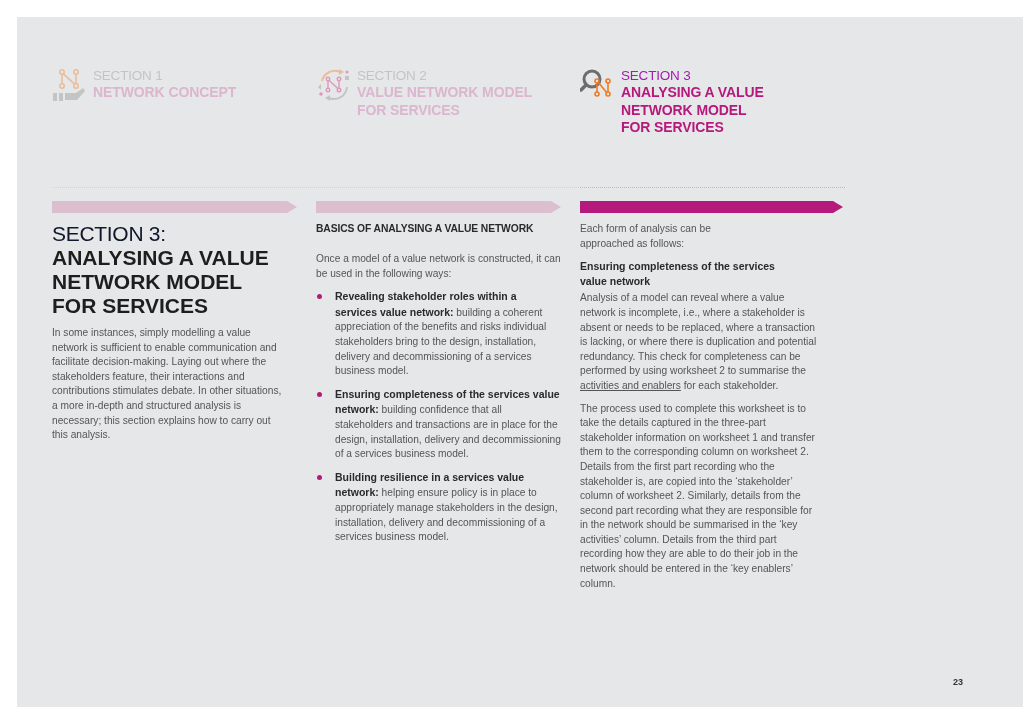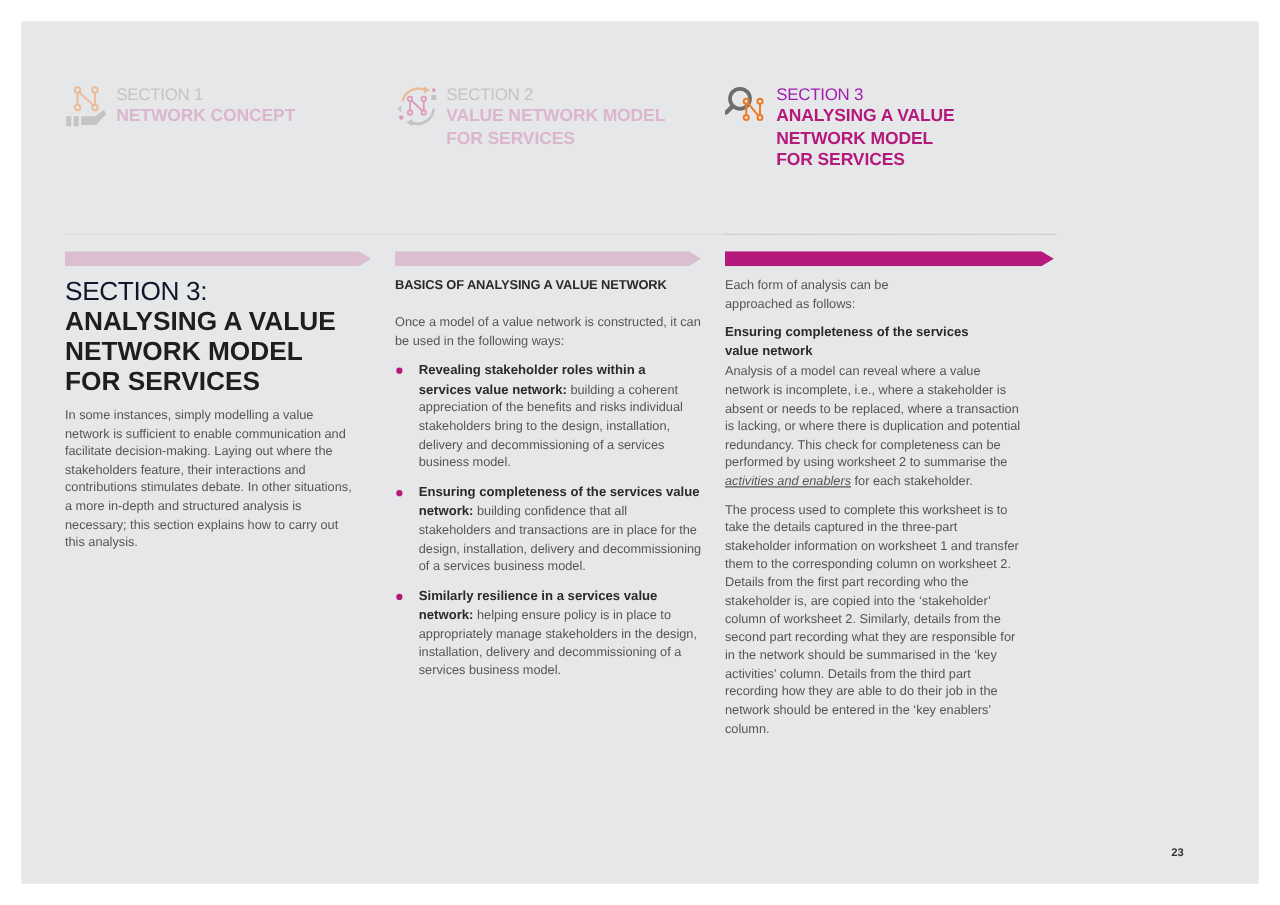--- a/index.html
+++ b/index.html
@@ -4,20 +4,21 @@
   <style>
     html, body { margin: 0; padding: 0; }
     body {
       width: 1024px; height: 724px; background: #ffffff;
       position: relative; overflow: hidden;
       font-family: "Liberation Sans", sans-serif;
     }
     .page {
       position: absolute; left: 17px; top: 17px; width: 990px; height: 690px;
       background: #e6e7e8;
+      padding-left: 16px;
     }
     .nav-col {
       position: absolute; top: 50px; width: 250px;
     }
     .nav-icon { position: absolute; left: 0; top: 0; width: 34px; height: 34px; }
     .nav-text { position: absolute; left: 41px; top: 0; width: 215px; }
     .nav-label {
       font-size: 13.5px; line-height: 17px; color: #9a9a9a; letter-spacing: -0.2px;
     }
     .nav-title {
@@ -62,21 +63,21 @@
     ul.bullets { list-style: none; margin: 0; padding: 0; }
     ul.bullets li { position: relative; padding-left: 19px; margin-bottom: 8px; }
     .bullet-dot {
       position: absolute; left: 1px; top: 5px; width: 5px; height: 5px; border-radius: 50%;
       background: #b5197b;
     }
     .b-strong { font-weight: bold; color: #2a2a2a; font-size: 10.5px; }
 
     .col3 p { margin: 0 0 8px 0; }
     .sub-h { font-weight: bold; color: #2a2a2a; font-size: 10.5px; margin-bottom: 3px; }
-    .link-em { font-style: italic; text-decoration: underline; }
+    .link-em { text-decoration: underline; }
 
     .page-number {
       position: absolute; right: 60px; bottom: 20px; font-size: 9px; font-weight: bold; color: #333; text-align: right;
     }
   </style>
 </head>
 <body>
 
 <div class="page">
 
@@ -199,21 +200,21 @@
       <li>
         <span class="bullet-dot"></span>
         <span class="b-strong">Revealing stakeholder roles within a services value network:</span><span> building a coherent appreciation of the benefits and risks individual stakeholders bring to the design, installation, delivery and decommissioning of a services business model.</span>
       </li>
       <li>
         <span class="bullet-dot"></span>
         <span class="b-strong">Ensuring completeness of the services value network:</span><span> building confidence that all stakeholders and transactions are in place for the design, installation, delivery and decommissioning of a services business model.</span>
       </li>
       <li>
         <span class="bullet-dot"></span>
-        <span class="b-strong">Similarly resilience in a services value network:</span><span> helping ensure policy is in place to appropriately manage stakeholders in the design, installation, delivery and decommissioning of a services business model.</span>
+        <span class="b-strong">Building resilience in a services value network:</span><span> helping ensure policy is in place to appropriately manage stakeholders in the design, installation, delivery and decommissioning of a services business model.</span>
       </li>
     </ul>
   </div>
 
   <div class="col col3">
     <p style="width:160px;">Each form of analysis can be approached as follows:</p>
     <div class="sub-h" style="width:215px;">Ensuring completeness of the services value network</div>
     <p>
       <span>Analysis of a model can reveal where a value network is incomplete, i.e., where a stakeholder is absent or needs to be replaced, where a transaction is lacking, or where there is duplication and potential redundancy. This check for completeness can be performed by using worksheet 2 to summarise the </span><span class="link-em">activities and enablers</span><span> for each stakeholder.</span>
     </p>

